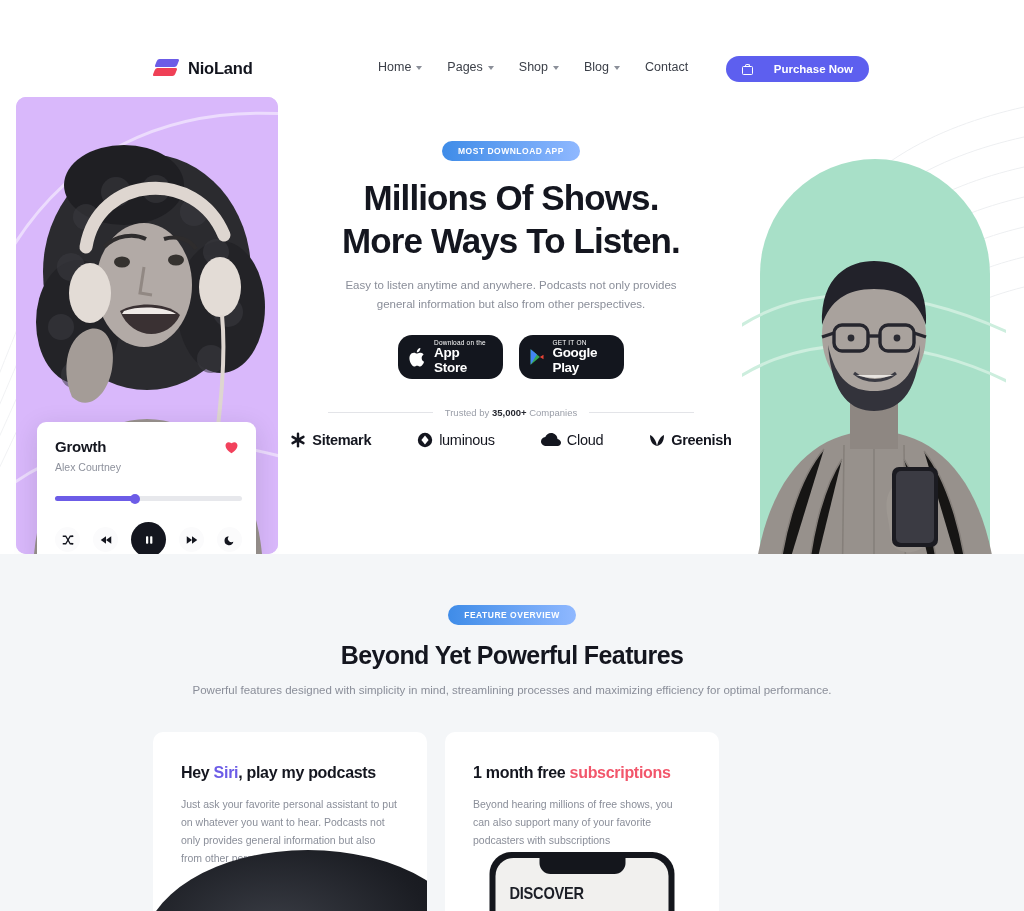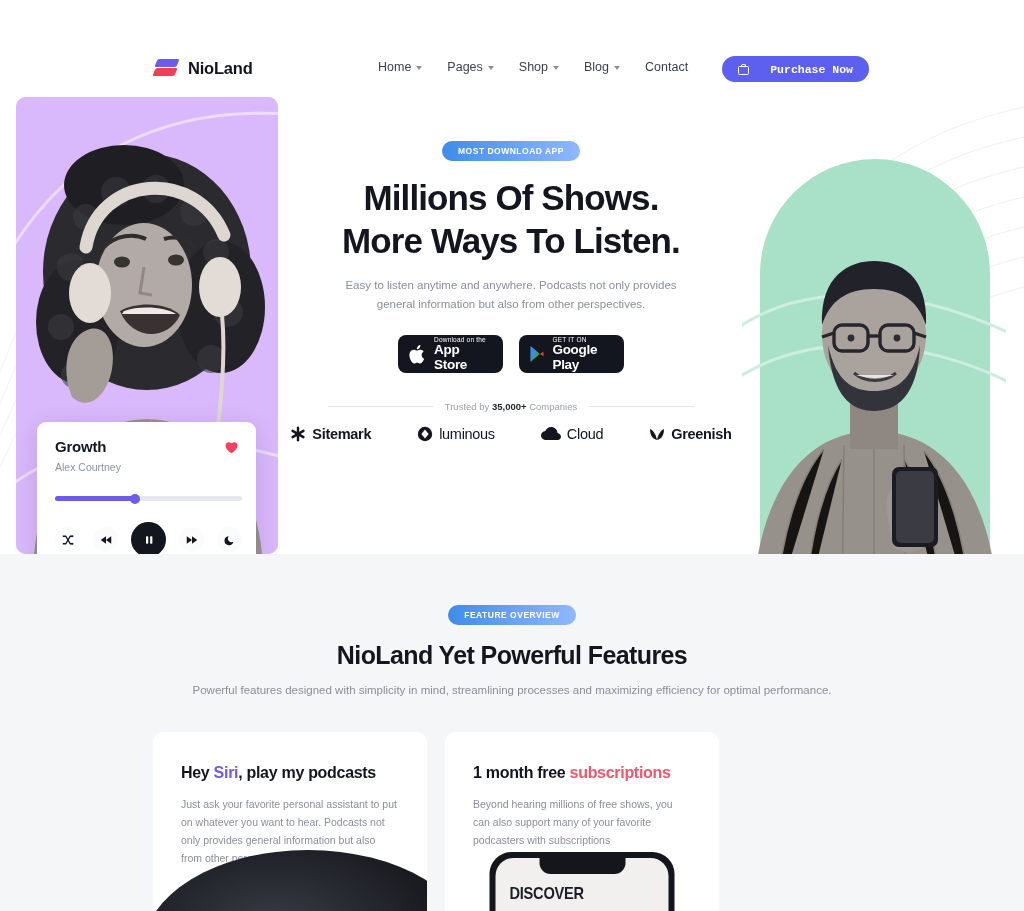--- a/index.html
+++ b/index.html
@@ -24,21 +24,21 @@
 
   .nav { position:absolute; left:378px; top:20px; display:flex; gap:25px; align-items:center; }
   .nav-item { font-size:12.5px; color:#3b3f४a; color:#3c4049; display:flex; align-items:center; gap:5px; cursor:pointer; }
   .caret { width:0;height:0;border-left:3.5px solid transparent;border-right:3.5px solid transparent;border-top:4px solid #8b8f99; display:inline-block; margin-top:2px;}
 
   .purchase-btn {
     position:absolute; right:155px; top:16px;
     background:#5d5fef; color:#fff; border:none; border-radius:20px;
     height:26px; padding:0 16px; font-size:11.5px; font-weight:600;
     display:flex; align-items:center; gap:21px; cursor:pointer;
-    font-family:Liberation Mono, monospace;
+    font-family:Liberation Sans, sans-serif;
   }
   .bag-icon { width:11px; height:11px; position:relative; display:inline-block; }
   .bag-icon .b { position:absolute; left:0; top:2px; width:11px; height:9px; border:1.3px solid #fff; border-radius:1.5px; }
   .bag-icon .h { position:absolute; left:3px; top:0px; width:5px; height:3px; border:1.3px solid #fff; border-bottom:none; border-radius:2px 2px 0 0; }
 
   
   .hero { position:absolute; top:57px; left:0; width:1024px; height:457px; background:#fff; overflow:hidden; }
 
   .hero-lines { position:absolute; top:0; right:0; width:340px; height:420px; opacity:.55; }
   .hero-lines-l { position:absolute; top:0; left:0; width:260px; height:460px; opacity:.5; }
@@ -82,21 +82,21 @@
     color:#fff; font-size:8.5px; font-weight:700; letter-spacing:.5px;
     padding:5px 16px; border-radius:11px;
   }
   .hero-h1 {
     margin-top:16px; font-size:35px; line-height:1.22; font-weight:700;
     color:#14161f; letter-spacing:-0.9px;
   }
   .hero-p { margin-top:14px; font-size:11.5px; line-height:1.65; color:#8a8e99; padding:0 44px; }
   .stores { margin-top:21px; display:flex; gap:16px; justify-content:center; }
   .store {
-    background:#13161e; border-radius:8px; height:38px; width:105px;
+    background:#13161e; border-radius:14px; height:44px; width:105px;
     display:flex; align-items:center; gap:7px; padding:0 10px; cursor:pointer;
   }
   .store-txt { text-align:left; color:#fff; line-height:1.1; }
   .store-txt .s1 { font-size:6.5px; display:block; letter-spacing:.2px;}
   .store-txt .s2 { font-size:13.5px; font-weight:600; display:block; letter-spacing:-0.3px;}
 
   .trusted-row { margin-top:28px; display:flex; align-items:center; justify-content:center; gap:12px; }
   .tline { height:1px; background:#e3e4e8; flex:1; max-width:105px; }
   .trusted-txt { font-size:9.5px; color:#9a9ea8; white-space:nowrap; }
   .trusted-txt b { color:#25272f; font-weight:700; }
@@ -426,21 +426,21 @@
         <path d="M146 370 C 140 344, 152 330, 170 332 C 188 334, 196 352, 192 376 C 188 404, 164 410, 150 396 Z" fill="#9e9892"></path>
         <rect x="150" y="318" width="46" height="80" rx="7" fill="#1b1b21"></rect>
         <rect x="154" y="322" width="38" height="72" rx="5" fill="#3b3b43"></rect>
       </svg>
     </div>
   </div>
 
   <div class="features">
     <div class="feat-head">
       <div class="feat-badge">FEATURE OVERVIEW</div>
-      <h2 class="feat-h2">NioLand Yet Powerful Features</h2>
+      <h2 class="feat-h2">Beyond Yet Powerful Features</h2>
       <p class="feat-p">Powerful features designed with simplicity in mind, streamlining processes and maximizing efficiency for optimal performance.</p>
     </div>
   </div>
 
   <div class="cards">
 
     <div class="card">
       <div class="card-h3">
         <span>Hey </span><span class="accent-purple">Siri</span><span>, play my podcasts</span>
       </div>

